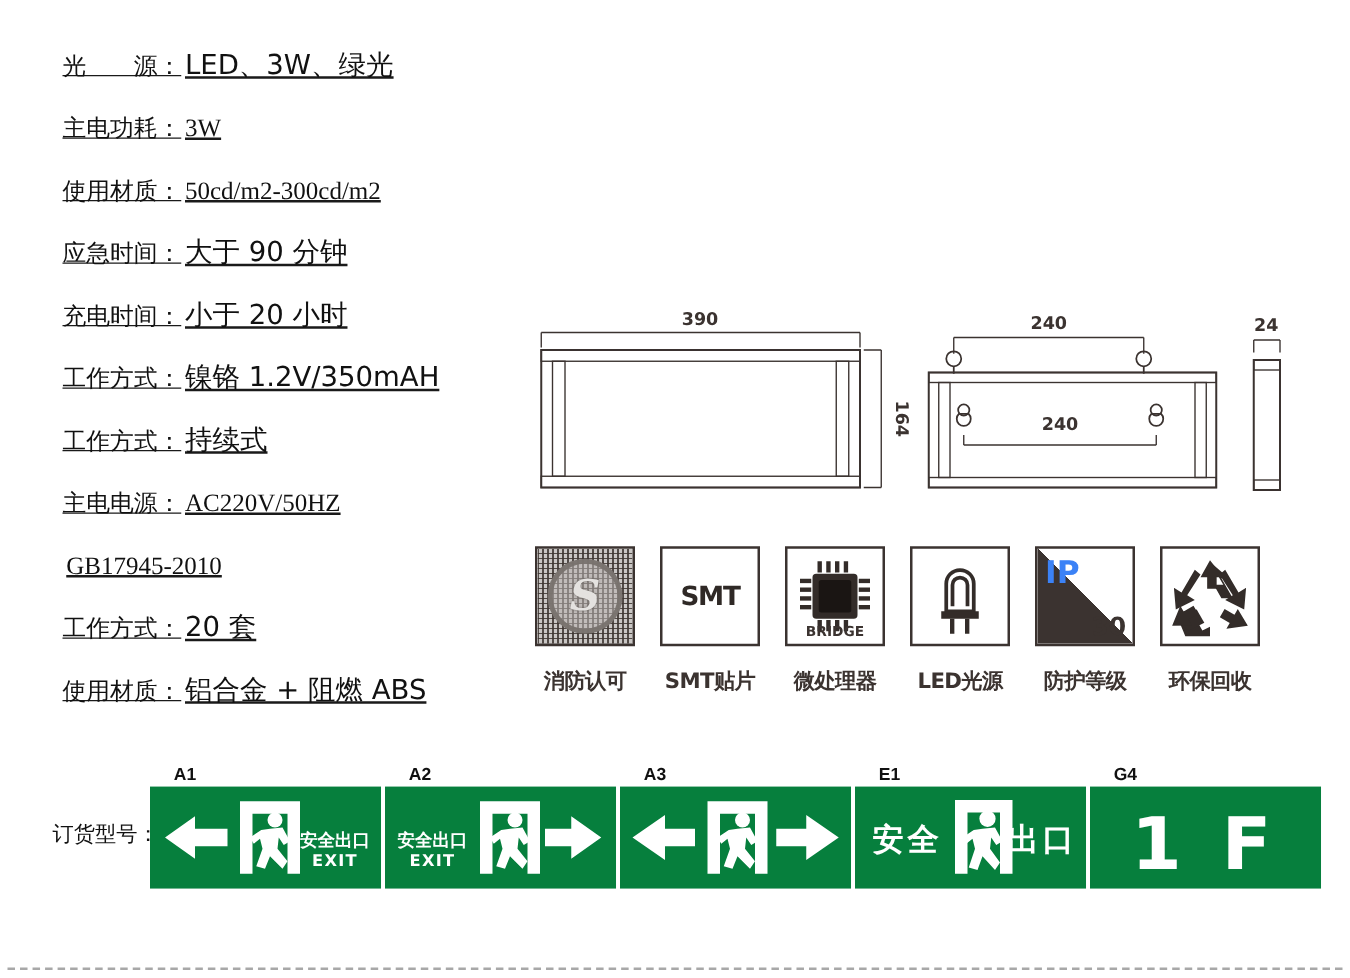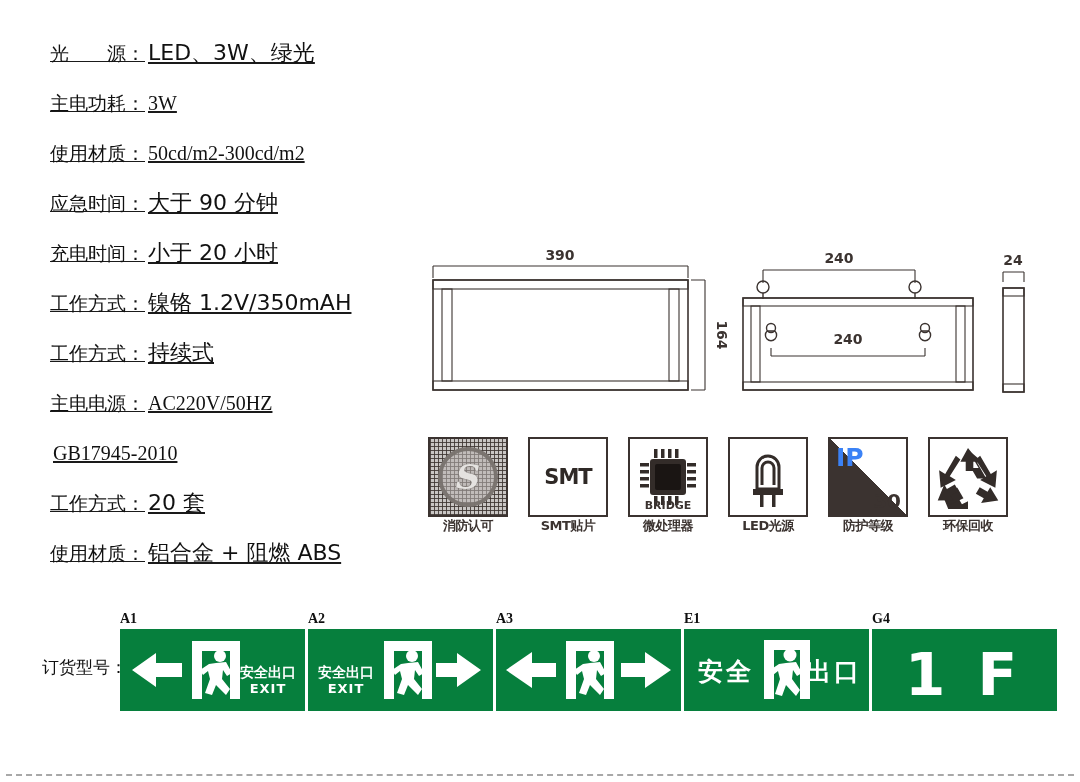--- a/index.html
+++ b/index.html
@@ -77,23 +77,23 @@
     width: 80px;
     height: 80px;
     margin: 0 auto;
     border: 2px solid #3b3330;
     box-sizing: border-box;
     position: relative;
     overflow: hidden;
     background: #ffffff;
   }
   .feature-cap {
-    margin-top: 0;
-    font-family: "DejaVu Sans", "Liberation Sans", sans-serif;
-    font-size: 13px;
+    margin-top: 16px;
+    font-family: "DejaVu Sans", "Liberation Sans", sans-serif;
+    font-size: 17px;
     font-weight: bold;
     color: #3b3330;
     letter-spacing: -0.5px;
     white-space: nowrap;
   }
   
   .halftone {
     position: absolute;
     inset: 0;
     background-color: #c9c6c4;
@@ -171,26 +171,27 @@
     font-size: 17px;
     color: #111;
     white-space: nowrap;
   }
   .sign-wrap {
     position: absolute;
     top: 0;
     width: 185px;
   }
   .sign-code {
-    font-family: Liberation Serif, serif;
+    font-family: Liberation Sans, sans-serif;
     font-weight: bold;
     font-size: 14px;
     color: #111;
     margin-bottom: 3px;
     line-height: 14px;
+    margin-left: 19px;
   }
   .sign-board {
     width: 185px;
     height: 100px;
     position: relative;
     overflow: hidden;
   }
 
   
   #divider {

